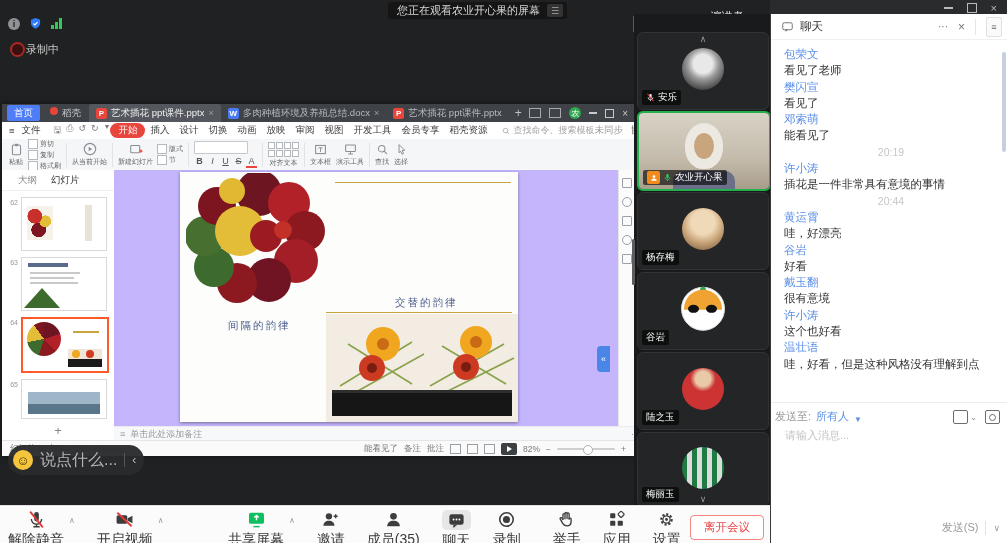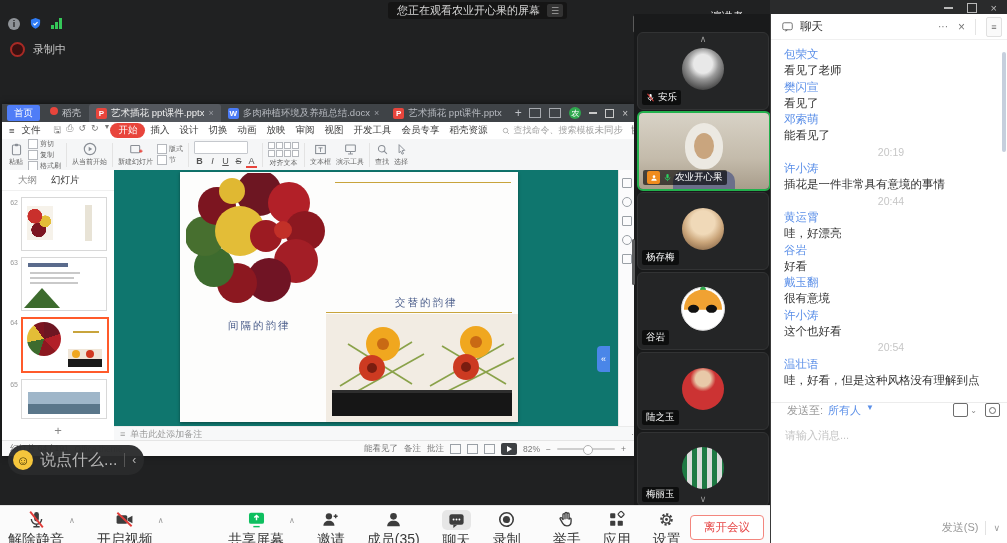--- a/index.html
+++ b/index.html
@@ -22,21 +22,21 @@
   #banner .txt{color:#d6d6d6;font-size:11px;white-space:nowrap}
   #banner .dm{width:16px;height:13px;background:#333;border-radius:2px;color:#aaa;
               font-size:9px;display:flex;align-items:center;justify-content:center}
 
   #tl-icons{left:8px;top:17px;display:flex;align-items:center;gap:9px}
   .info-dot{width:12px;height:12px;border-radius:50%;background:#8f9398;color:#202122;
             font-size:9px;font-weight:bold;display:flex;align-items:center;justify-content:center}
   .sig{display:flex;align-items:flex-end;gap:1.5px;height:11px}
   .sig i{width:2.5px;background:#35c759;display:block}
 
-  #rec{left:10px;top:42px;display:flex;align-items:flex-end;gap:8px}
+  #rec{left:10px;top:42px;display:flex;align-items:flex-end;gap:1px}
   #rec .dot{width:11px;height:11px;border-radius:50%;border:2.5px solid #a82a25;background:#3a1010}
   #rec .txt{color:#c9c9c9;font-size:11px}
 
   #timer{left:633px;top:15px;height:16px;border:1px solid #5a5a5a;border-radius:2px;
          color:#e8e8e8;font-size:11px;display:flex;align-items:center;padding:0 5px;background:#252525}
   #view-btn{left:692px;top:15px;height:16px;border:1px solid #5a5a5a;border-radius:2px;background:#2e2e2e;
             display:flex;align-items:center;gap:4px;padding:0 5px;color:#e8e8e8;font-size:11px}
   #fs-btn{left:739px;top:16px}
   #layout-btn{left:757px;top:16px}
 
@@ -86,21 +86,21 @@
 
   #wps-left{position:absolute;left:0;top:66px;width:112px;height:270px;background:#fff;border-right:1px solid #e3e3e3}
   .ptabs{display:flex;gap:14px;font-size:9.5px;color:#8a8a8a;padding:4px 0 3px 16px;border-bottom:1px solid #f0f0f0}
   .ptabs .on{color:#333}
   .thumb-row{display:flex;align-items:flex-start;gap:3px;margin:6px 4px 0 6px}
   .tnum{font-size:7px;color:#999;width:10px;text-align:right;padding-top:2px}
   .thumb{width:84px;height:52px;background:#fff;border:1px solid #d8d8d8;position:relative;overflow:hidden}
   .thumb.sel{border:2px solid #ff5a2a}
   .plus-add{text-align:center;color:#888;font-size:13px;margin-top:4px}
 
-  #wps-canvas{position:absolute;left:112px;top:66px;width:505px;height:270px;background:#0f766e;overflow:hidden}
+  #wps-canvas{position:absolute;left:112px;top:66px;width:505px;height:270px;background:#c4b5fd;overflow:hidden}
   #slide{position:absolute;left:66px;top:2px;width:338px;height:250px;background:#fdfdfc;box-shadow:0 1px 3px rgba(0,0,0,.4)}
   .gold{position:absolute;height:1px;background:#c8a43c}
   .cap{position:absolute;font-size:10.5px;color:#4a5d8a;letter-spacing:2px}
   #wps-right{position:absolute;right:0;top:66px;width:15px;height:270px;background:#fbfbfc;border-left:1px solid #e5e5e5;
              display:flex;flex-direction:column;align-items:center;padding-top:8px;gap:9px}
   .rt-ic{width:8px;height:8px;border:1px solid #9aa0a6;border-radius:1px}
   #collapse-tab{position:absolute;right:9px;top:176px;width:13px;height:26px;background:#4a86e8;color:#fff;
                 border-radius:4px 0 0 4px;font-size:9px;display:flex;align-items:center;justify-content:center}
 
   #wps-notes{position:absolute;left:112px;top:322px;width:520px;height:14px;background:#f7f8f9;border-top:1px solid #ebebeb;
@@ -162,21 +162,21 @@
   .m-name{color:#5b8fe8;font-size:11.5px;height:16.3px;line-height:16.3px;white-space:nowrap}
   .m-text{color:#333;font-size:11.5px;height:16.3px;line-height:16.3px;white-space:nowrap}
   .m-time{color:#c6c6c6;font-size:10.5px;height:16.3px;line-height:16.3px;text-align:center}
   #chat-scroll{position:absolute;right:2px;top:38px;width:4px;height:100px;border-radius:2px;background:#c6cfdd}
   #toast{position:absolute;left:50px;top:32px;width:166px;height:21px;background:#3a3b3c;border-radius:3px;z-index:9;
          display:flex;align-items:center;gap:5px;padding:0 6px;box-sizing:border-box}
   #toast .tx{color:#ececec;font-size:10px;white-space:nowrap}
   #toast .dv{width:1px;height:11px;background:#5a5a5a}
   #toast .arr{margin-left:auto;display:flex;gap:2px}
   #send-bar{position:absolute;left:0;top:388px;width:100%;border-top:1px solid #ececec;height:22px;
-            display:flex;align-items:flex-start;padding:0 8px 0 16px;box-sizing:border-box;gap:5px}
+            display:flex;align-items:flex-end;padding:0 8px 0 4px;box-sizing:border-box;gap:5px}
   #send-bar .lbl{font-size:11px;color:#999}
   #send-bar .to{font-size:11px;color:#5b8fe8}
   #send-bar .car{font-size:8px;color:#5b8fe8}
   #send-bar .ics{margin-left:auto;display:flex;align-items:center;gap:8px;color:#666}
   .sq-ic{width:13px;height:12px;border:1.2px solid #6d6d6d;border-radius:2px;position:relative}
   .sq-ic.cam:after{content:"";position:absolute;left:3px;top:2.5px;width:5px;height:5px;border:1.2px solid #6d6d6d;border-radius:50%}
   #chat-input{position:absolute;left:12px;top:414px;width:210px;border:0;outline:0;font-size:11px;color:#333;
               font-family:"Liberation Sans","DejaVu Sans",sans-serif}
   #chat-input::placeholder{color:#c4c4c4}
   #send-row{position:absolute;right:8px;bottom:8px;display:flex;align-items:center;gap:7px;color:#9a9a9a;font-size:11px}
@@ -671,21 +671,20 @@
     <div class="m-text">插花是一件非常具有意境的事情</div>
     <div class="m-time">20:44</div>
     <div class="m-name">黄运霄</div>
     <div class="m-text">哇，好漂亮</div>
     <div class="m-name">谷岩</div>
     <div class="m-text">好看</div>
     <div class="m-name">戴玉翻</div>
     <div class="m-text">很有意境</div>
     <div class="m-name">许小涛</div>
     <div class="m-text">这个也好看</div>
-    <div class="m-time">20:54</div>
     <div class="m-name">温壮语</div>
     <div class="m-text">哇，好看，但是这种风格没有理解到点</div>
   </div>
   <div id="chat-scroll"></div>
 
   <div id="send-bar">
     <span class="lbl">发送至:</span>
     <span class="to">所有人</span>
     <span class="car">▼</span>
     <span class="ics">

